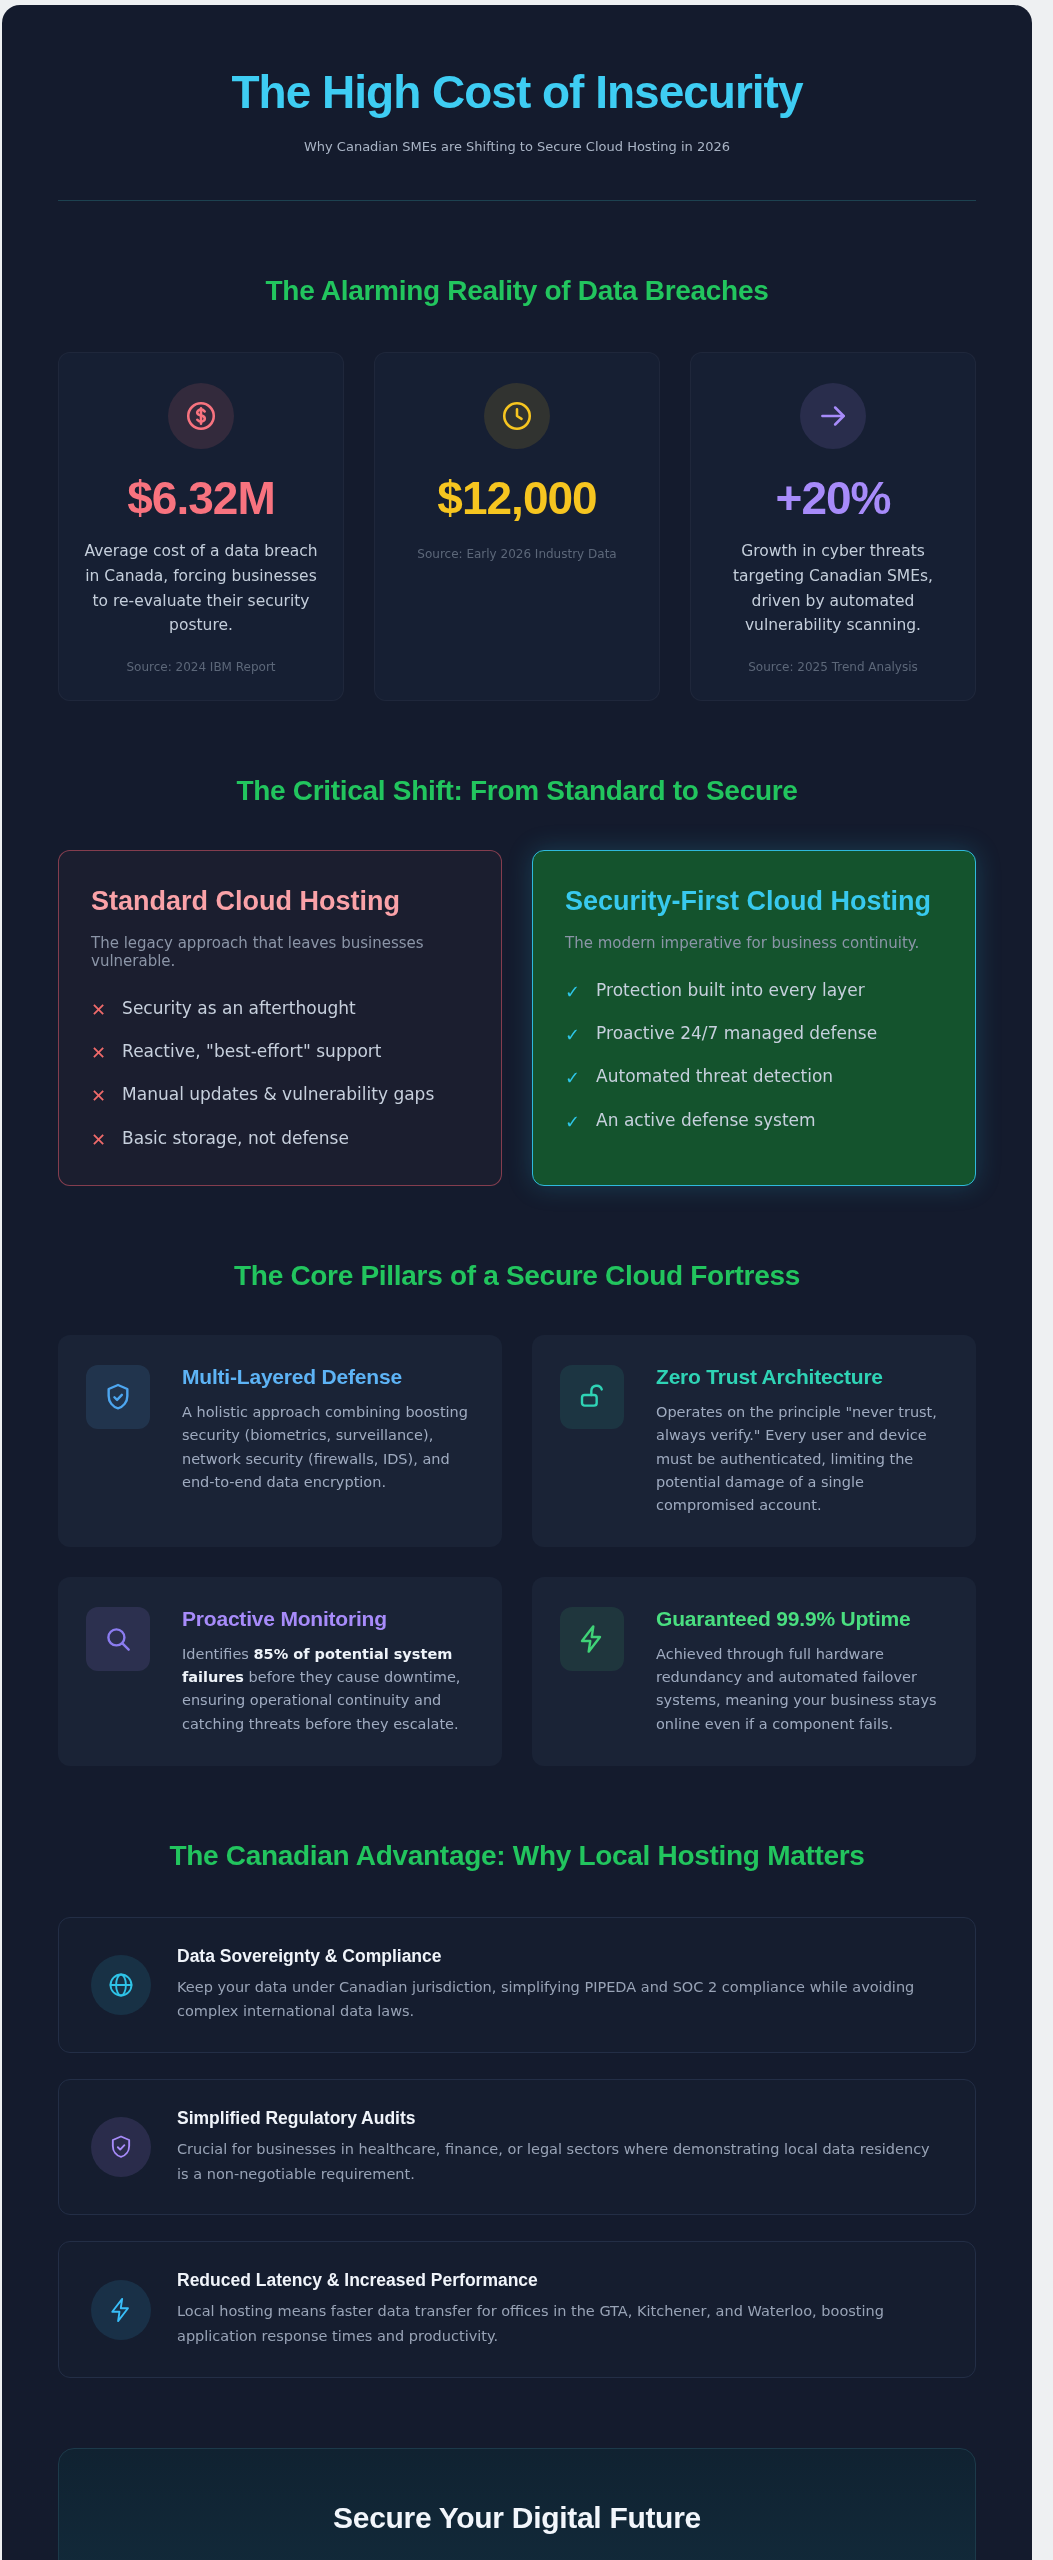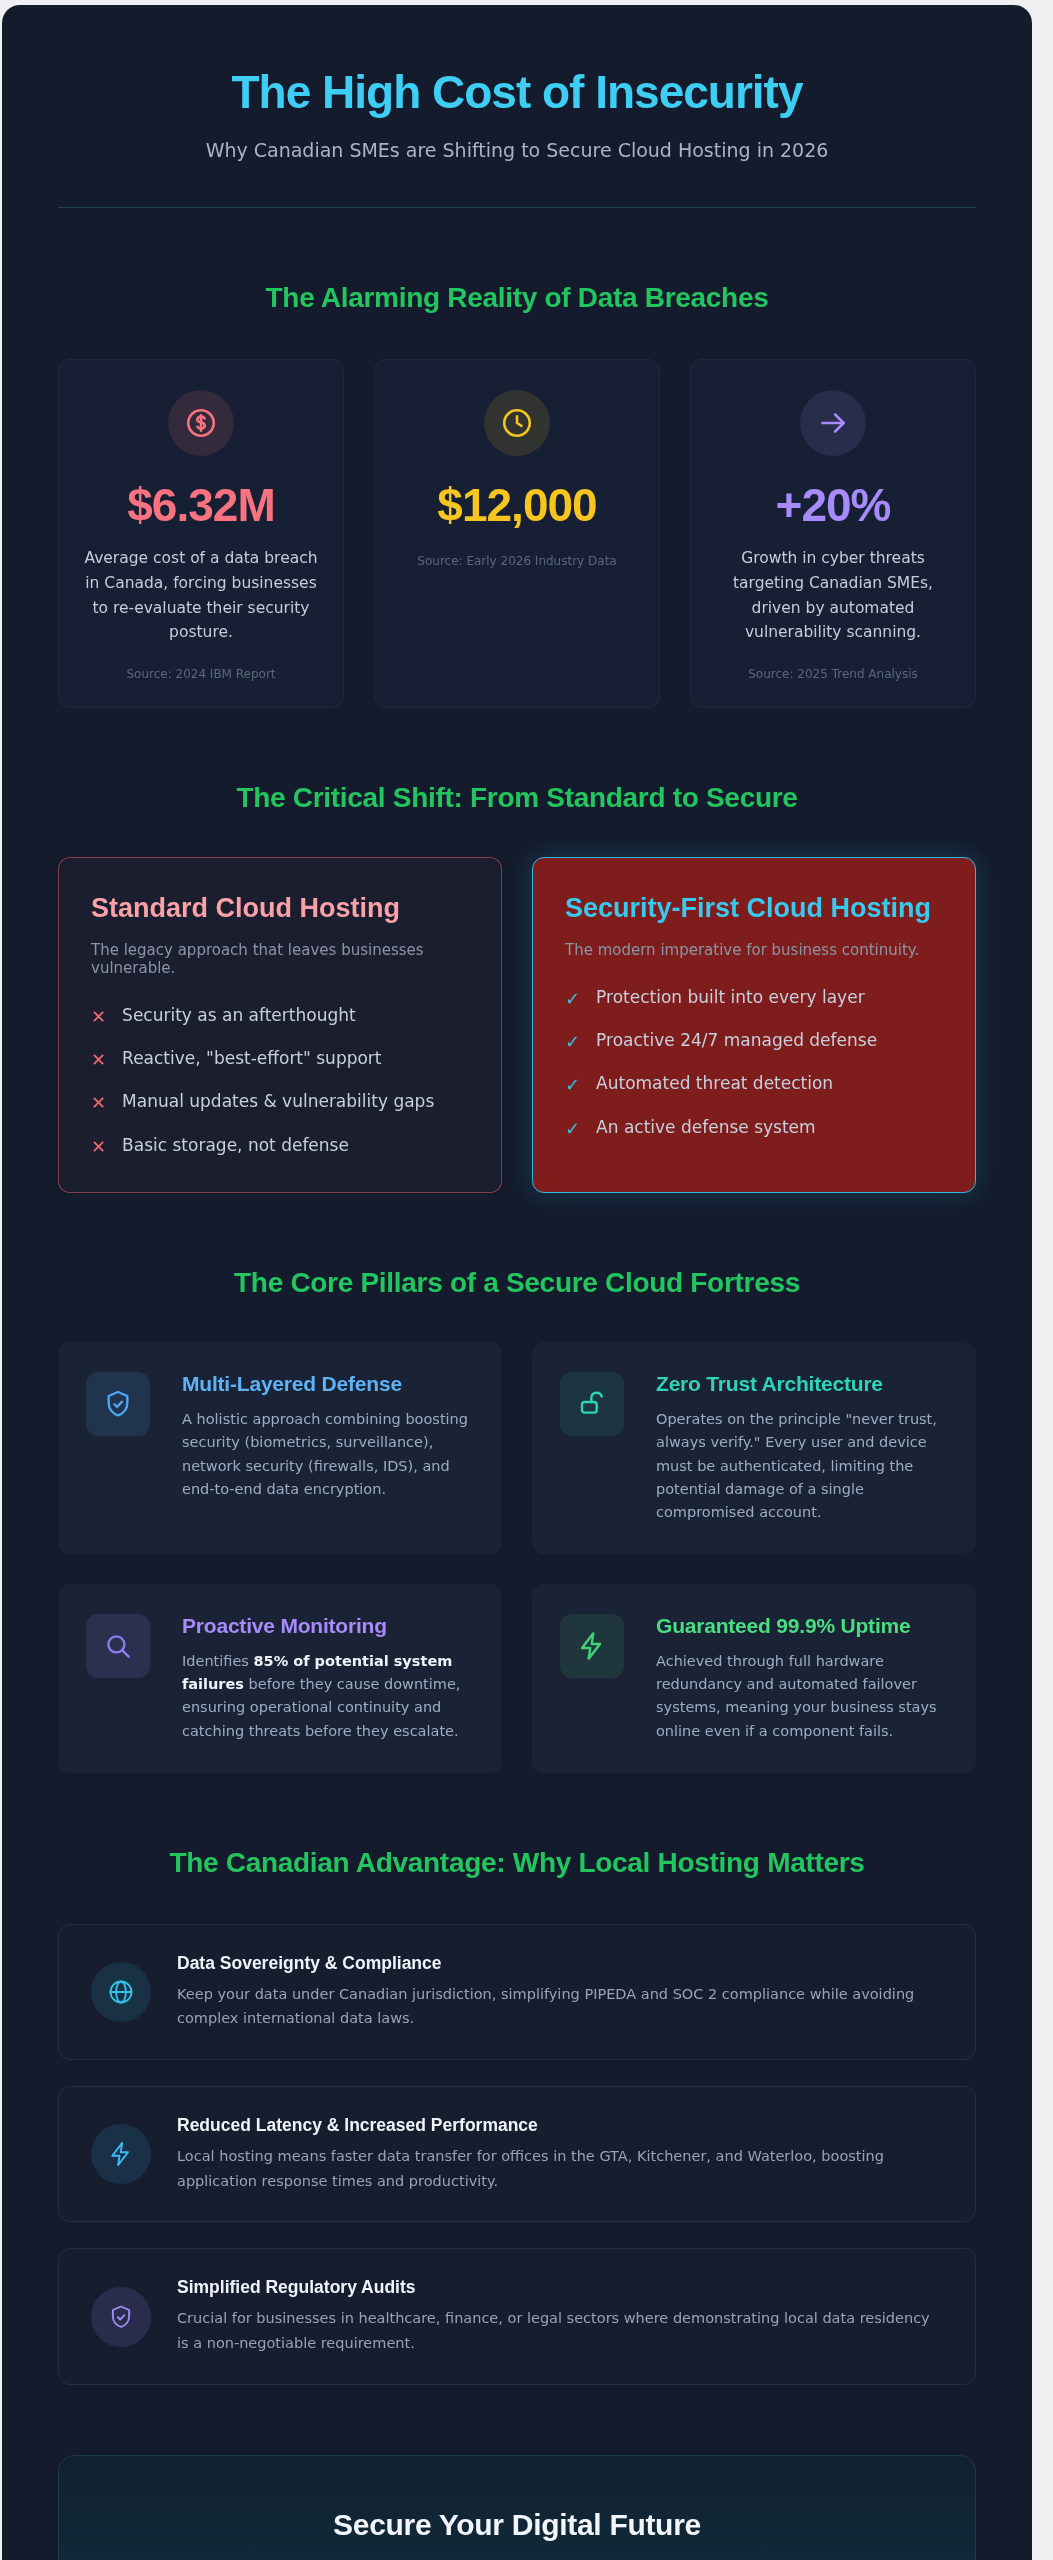--- a/index.html
+++ b/index.html
@@ -18,21 +18,21 @@
     color:#dde4ee;
     overflow:hidden;
   }
   h1,h2,h3 { font-family:"Liberation Sans", sans-serif; }
 
   
   .hero { text-align:center; padding-top:8px; }
   .hero h1 {
     color:#3ecdf3; font-size:46px; font-weight:700; letter-spacing:-1px;
   }
-  .hero-sub { color:#a9b4c5; font-size:19px; margin-top:20px; }
+  .hero-sub { color:#a9b4c5; font-size:13px; margin-top:20px; }
   .divider { border:none; border-top:1px solid #1d4250; margin:46px 0 0 0; }
 
   
   .sec { margin-top:72px; }
   .sec h2 {
     text-align:center; color:#22c55e; font-size:28px; font-weight:700;
     letter-spacing:-0.3px; line-height:1.25;
   }
   .sec h2.wide { max-width:700px; margin:8px auto; }
 
@@ -60,21 +60,21 @@
 
   
   .shift-grid { display:grid; grid-template-columns:1fr 1fr; gap:30px; margin-top:42px; }
   .shift-card { border-radius:12px; padding:34px 32px; }
   .shift-card.bad {
     border:1px solid rgba(220,90,105,0.55);
     background:rgba(248,113,127,0.03);
   }
   .shift-card.good {
     border:1px solid #2fb9dc;
-    background:#7f1d1d;
+    background:#14532d;
     box-shadow:0 0 26px rgba(47,185,220,0.22);
   }
   .shift-card h3 { font-size:27px; font-weight:700; line-height:1.2; }
   .shift-card.bad  h3 { color:#faa2a8; }
   .shift-card.good h3 { color:#38c9ee; }
   .shift-sub { color:#8b95a7; font-size:15px; margin-top:16px; }
   .shift-card ul { list-style:none; margin-top:28px; }
   .shift-card li { display:flex; align-items:flex-start; gap:16px; font-size:17px; color:#c7d0dd; margin-top:20px; }
   .mark { font-size:18px; line-height:1.3; font-weight:700; }
   .mark.x  { color:#ef6a6a; }
@@ -304,44 +304,44 @@
               <ellipse cx="12" cy="12" rx="4.2" ry="9"></ellipse>
             </svg>
         </div>
         <div class="adv-txt">
           <h3>Data Sovereignty &amp; Compliance</h3>
           <p>Keep your data under Canadian jurisdiction, simplifying PIPEDA and SOC 2 compliance while avoiding complex international data laws.</p>
         </div>
       </article>
 
       <article class="adv-row">
-        <div class="adv-ic circ-blue">
-          <svg viewBox="0 0 24 24" fill="none" stroke="currentColor" stroke-width="1.6" stroke-linecap="round" stroke-linejoin="round">
-              <path d="M13 2.5L4.5 13.5h6.2l-1.2 8 8.5-11h-6.2z"></path>
-            </svg>
-        </div>
-        <div class="adv-txt">
-          <h3>Reduced Latency &amp; Increased Performance</h3>
-          <p>Local hosting means faster data transfer for offices in the GTA, Kitchener, and Waterloo, boosting application response times and productivity.</p>
-        </div>
-      </article>
-
-      <article class="adv-row">
         <div class="adv-ic circ-purple">
           <svg viewBox="0 0 24 24" fill="none" stroke="currentColor" stroke-width="1.6" stroke-linecap="round" stroke-linejoin="round">
               <path d="M12 3l7 3v5.2c0 4.6-3 8.2-7 9.3-4-1.1-7-4.7-7-9.3V6z"></path>
               <path d="M9.3 12.2l2 2 3.6-3.8"></path>
             </svg>
         </div>
         <div class="adv-txt">
           <h3>Simplified Regulatory Audits</h3>
           <p>Crucial for businesses in healthcare, finance, or legal sectors where demonstrating local data residency is a non-negotiable requirement.</p>
         </div>
       </article>
 
+      <article class="adv-row">
+        <div class="adv-ic circ-blue">
+          <svg viewBox="0 0 24 24" fill="none" stroke="currentColor" stroke-width="1.6" stroke-linecap="round" stroke-linejoin="round">
+              <path d="M13 2.5L4.5 13.5h6.2l-1.2 8 8.5-11h-6.2z"></path>
+            </svg>
+        </div>
+        <div class="adv-txt">
+          <h3>Reduced Latency &amp; Increased Performance</h3>
+          <p>Local hosting means faster data transfer for offices in the GTA, Kitchener, and Waterloo, boosting application response times and productivity.</p>
+        </div>
+      </article>
+
     </div>
   </section>
 
   <section class="cta">
     <h2>Secure Your Digital Future</h2>
 
   </section>
 
 </div>
 

